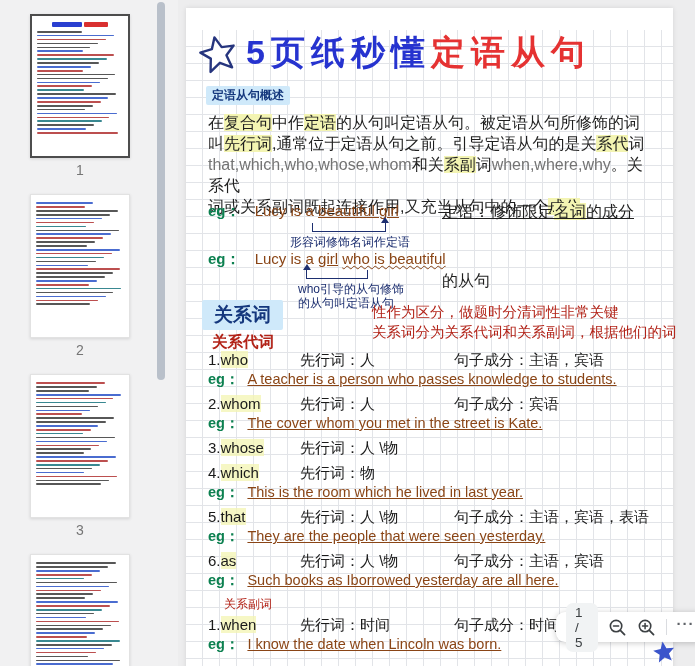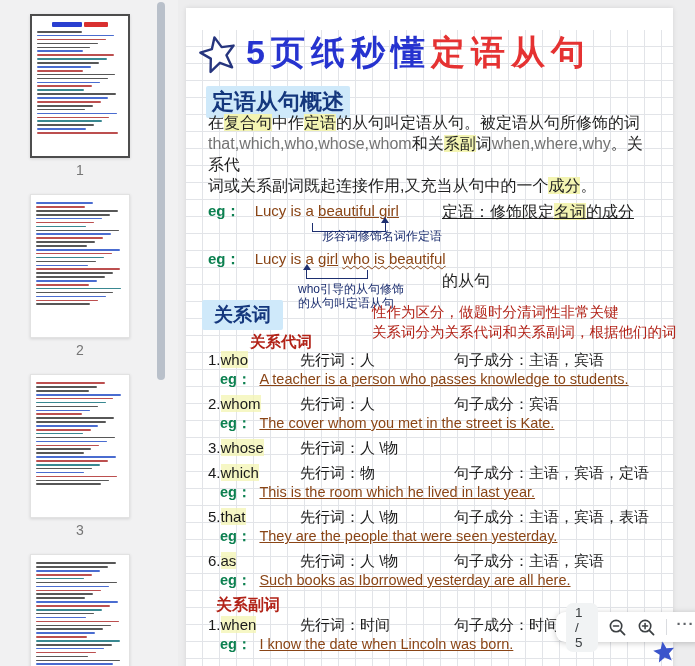--- a/index.html
+++ b/index.html
@@ -25,21 +25,21 @@
       repeating-linear-gradient(to right, transparent 0 16px, #e2e4e8 16px 17px),
       repeating-linear-gradient(to bottom, transparent 0 16px, #e2e4e8 16px 17px); }
   .page-content { position:absolute; inset:0; }
 
   .doc-star { position:absolute; left:12px; top:26px; width:40px; height:40px; }
   .doc-title { position:absolute; left:60px; top:22px; font-size:34px; font-weight:bold; letter-spacing:6px; white-space:nowrap; }
   .title-blue { color:#2633cf; }
   .title-red  { color:#e53232; }
 
   .sec-badge { position:absolute; background:#cfe9fa; color:#14377d; font-weight:bold; border-radius:2px; }
-  .badge-overview { left:20px; top:78px; font-size:22px; padding:1px 6px; }
+  .badge-overview { left:20px; top:78px; font-size:12px; padding:1px 6px; }
   .badge-relwords { left:16px; top:292px; font-size:19px; padding:2px 12px; }
 
   .para { position:absolute; left:22px; top:104px; width:450px; font-size:16px; line-height:21px; color:#1f1f1f; }
   .seg-t  { color:#1f1f1f; }
   .seg-hl { color:#1f1f1f; background:#f3f4b2; }
   .seg-en { color:#737373; }
 
   .eg-row { position:absolute; white-space:nowrap; font-size:15px; }
   .eg-label { color:#0c8050; font-weight:bold; font-size:15px; }
   .en-sent { color:#8a4516; }
@@ -48,29 +48,29 @@
 
   .defline { position:absolute; font-size:16px; color:#1f1f1f; white-space:nowrap; }
 
   .note-blue { position:absolute; font-size:12px; color:#1d2f70; white-space:nowrap; }
   .bracket { position:absolute; height:9px; border:1.5px solid #1d2f70; border-top:none; }
   .bracket .arrow-up { position:absolute; top:-6px; width:0; height:0; border-left:4px solid transparent; border-right:4px solid transparent; border-bottom:6px solid #1d2f70; }
   .arrow-right-end { right:-4px; }
   .arrow-left-end { left:-4px; }
 
   .red-note { position:absolute; left:186px; top:294px; font-size:14.5px; line-height:20px; color:#b22318; white-space:nowrap; }
-  .red-head { position:absolute; font-size:15.5px; font-weight:bold; color:#b22318;margin-left:38px; }
+  .red-head { position:absolute; font-size:15.5px; font-weight:bold; color:#b22318; }
 
   .rows-wrap { position:absolute; left:22px; top:342px; width:458px; }
   .row-pair { margin-bottom:5px; }
   .term-line { display:grid; grid-template-columns:92px 154px auto; font-size:15px; color:#1a1a1a; height:20px; line-height:20px; }
   .num-word { background:rgba(243,244,178,.75); }
-  .eg-line { height:19px; line-height:19px; font-size:14.5px; white-space:nowrap;margin-left:12px; }
+  .eg-line { height:19px; line-height:19px; font-size:14.5px; white-space:nowrap; }
   .eg-line .eg-label { font-size:14.5px; margin-right:8px; }
-  .adv-head { margin:2px 8px 1px; font-size:16px; font-weight:bold; color:#b22318; height:19px; line-height:19px; }
+  .adv-head { margin:2px 16px 1px; font-size:12px; font-weight:normal; color:#b22318; height:19px; line-height:19px; }
 
   
   .toolbar { position:absolute; left:556px; top:612px; height:30px; background:#ffffff; border-radius:9px; box-shadow:0 1px 6px rgba(0,0,0,.22); display:flex; align-items:center; padding:0 10px; gap:10px; }
   .page-chip { background:#f1f3f4; border-radius:7px; padding:2px 9px; font-size:13.5px; color:#3c4043; cursor:pointer; }
   .tb-btn { width:22px; height:22px; display:flex; align-items:center; justify-content:center; cursor:pointer; }
   .tb-divider { width:1px; height:16px; background:#dadce0; }
   .tb-more { font-size:15px; color:#5f6368; letter-spacing:1px; font-weight:bold; cursor:pointer; line-height:10px; padding-bottom:6px; }
 
   .float-star { position:absolute; left:652px; top:640px; width:24px; height:24px; transform:rotate(-8deg); cursor:pointer; }
 </style>
@@ -230,35 +230,36 @@
       </svg>
 
       <div class="doc-title">
         <span class="title-blue">5页纸秒懂</span><span class="title-red">定语从句</span>
       </div>
 
       <div class="sec-badge badge-overview">定语从句概述</div>
 
       <div class="para">
         <div><span class="seg-t">在</span><span class="seg-hl">复合句</span><span class="seg-t">中作</span><span class="seg-hl">定语</span><span class="seg-t">的从句叫定语从句。被定语从句所修饰的词</span></div>
+        <div><span class="seg-t">叫</span><span class="seg-hl">先行词</span><span class="seg-t">,通常位于定语从句之前。引导定语从句的是关</span><span class="seg-hl">系代</span><span class="seg-t">词</span></div>
         <div><span class="seg-en">that,which,who,whose,whom</span><span class="seg-t">和关</span><span class="seg-hl">系副</span><span class="seg-t">词</span><span class="seg-en">when,where,why</span><span class="seg-t">。关系代</span></div>
         <div><span class="seg-t">词或关系副词既起连接作用,又充当从句中的一个</span><span class="seg-hl">成分</span><span class="seg-t">。</span></div>
       </div>
 
       <div class="eg-row" style="left:22px; top:194px;">
         <span class="eg-label">eg：</span>
         <span class="en-sent" style="margin-left:10px;">
           <span>Lucy is a </span><span class="u">beautiful girl</span>
         </span>
       </div>
       <div class="defline" style="left:256px; top:194px;text-decoration:underline;"><span class="seg-t">定语：修饰限定</span><span class="seg-hl">名词</span><span class="seg-t">的成分</span></div>
       <div class="bracket" style="left:126px; top:215px; width:74px;">
         <span class="arrow-up arrow-right-end"></span>
       </div>
-      <div class="note-blue" style="left:104px; top:220px;margin-left:32px;">形容词修饰名词作定语</div>
+      <div class="note-blue" style="left:104px; top:226px;">形容词修饰名词作定语</div>
 
       <div class="eg-row" style="left:22px; top:242px;">
         <span class="eg-label">eg：</span>
         <span class="en-sent" style="margin-left:10px;">
           <span>Lucy is a </span><span class="u">girl</span><span> </span><span class="wavy">who is beautiful</span>
         </span>
       </div>
       <div class="defline" style="left:256px; top:263px;">的从句</div>
       <div class="bracket" style="left:120px; top:262px; width:62px;">
         <span class="arrow-up arrow-left-end"></span>
@@ -301,21 +302,20 @@
     <div class="term-line">
       <span><span class="num-prefix">3.</span><span class="num-word">whose</span></span>
       <span class="ant">先行词：人 \物</span>
     </div>
   </div>
 
   <div class="row-pair">
     <div class="term-line">
       <span><span class="num-prefix">4.</span><span class="num-word">which</span></span>
       <span class="ant">先行词：物</span>
-      <span class="role">句子成分：主语，宾语，定语</span>
     </div>
     <div class="eg-line">
       <span class="eg-label">eg：</span><span class="eg-text en-sent u">This is the room which he lived in last year.</span>
     </div>
   </div>
 
   <div class="row-pair">
     <div class="term-line">
       <span><span class="num-prefix">5.</span><span class="num-word">that</span></span>
       <span class="ant">先行词：人 \物</span>

